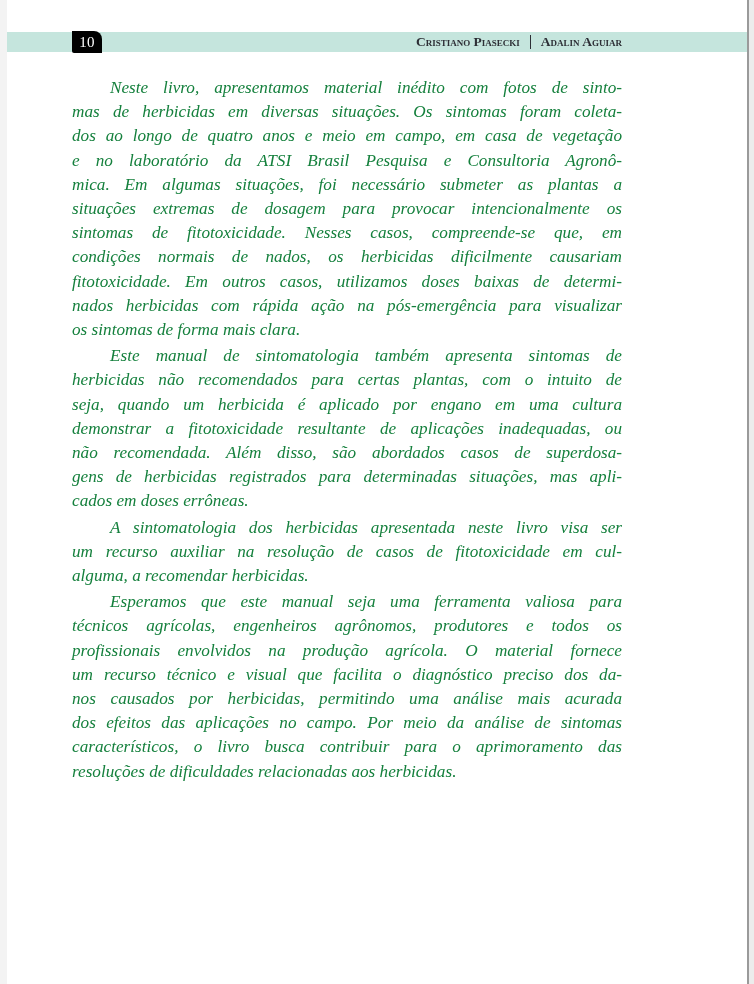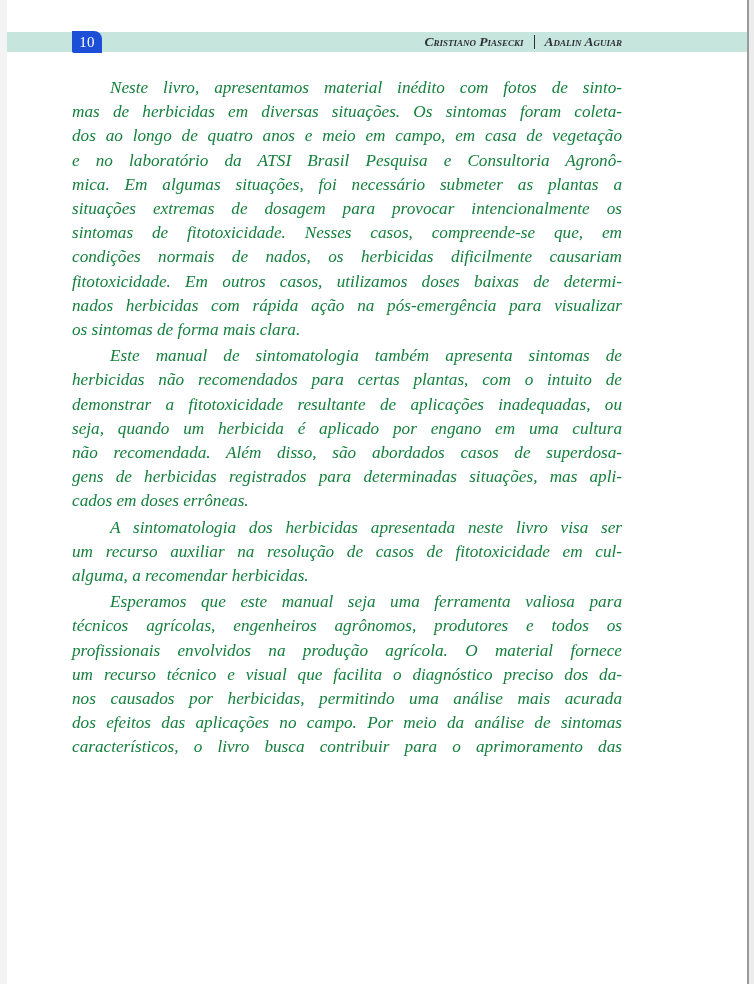--- a/index.html
+++ b/index.html
@@ -67,21 +67,20 @@
       top: 32px;
       height: 20px;
       line-height: 20px;
       font-size: 13.5px;
       font-weight: bold;
       color: #2d2f36;
       font-variant: small-caps;
       white-space: nowrap;
       display: flex;
       align-items: center;
-      font-style: italic;
     }
     .running-head .sep {
       display: inline-block;
       width: 1px;
       height: 14px;
       background: #2d2f36;
       margin: 0 10px;
     }
     .body-text {
       position: absolute;
@@ -116,21 +115,21 @@
     }
   </style>
 </head>
 <body>
 
 <div class="page"></div>
 <div class="right-edge"></div>
 <div class="right-strip"></div>
 
 <div class="header-band" style="background: rgb(197, 229, 221);"></div>
-<div class="page-number" style="background: #1d4ed8;">10</div>
+<div class="page-number" style="background: #000000;">10</div>
 <div class="running-head">
   <span>Cristiano Piasecki</span>
   <span class="sep"></span>
   <span>Adalin Aguiar</span>
 </div>
 
 <div class="body-text">
   <p>
       <span class="ln first">Neste livro, apresentamos material inédito com fotos de sinto-</span>
       <span class="ln">mas de herbicidas em diversas situações. Os sintomas foram coleta-</span>
@@ -140,33 +139,34 @@
       <span class="ln">situações extremas de dosagem para provocar intencionalmente os</span>
       <span class="ln">sintomas de fitotoxicidade. Nesses casos, compreende-se que, em</span>
       <span class="ln">condições normais de nados, os herbicidas dificilmente causariam</span>
       <span class="ln">fitotoxicidade. Em outros casos, utilizamos doses baixas de determi-</span>
       <span class="ln">nados herbicidas com rápida ação na pós-emergência para visualizar</span>
       <span class="ln last">os sintomas de forma mais clara.</span>
     </p>
   <p>
       <span class="ln first">Este manual de sintomatologia também apresenta sintomas de</span>
       <span class="ln">herbicidas não recomendados para certas plantas, com o intuito de</span>
+      <span class="ln">seja, quando um herbicida é aplicado por engano em uma cultura</span>
       <span class="ln">demonstrar a fitotoxicidade resultante de aplicações inadequadas, ou</span>
-      <span class="ln">seja, quando um herbicida é aplicado por engano em uma cultura</span>
       <span class="ln">não recomendada. Além disso, são abordados casos de superdosa-</span>
       <span class="ln">gens de herbicidas registrados para determinadas situações, mas apli-</span>
       <span class="ln last">cados em doses errôneas.</span>
     </p>
   <p>
       <span class="ln first">A sintomatologia dos herbicidas apresentada neste livro visa ser</span>
       <span class="ln">um recurso auxiliar na resolução de casos de fitotoxicidade em cul-</span>
       <span class="ln last">alguma, a recomendar herbicidas.</span>
     </p>
   <p>
       <span class="ln first">Esperamos que este manual seja uma ferramenta valiosa para</span>
       <span class="ln">técnicos agrícolas, engenheiros agrônomos, produtores e todos os</span>
       <span class="ln">profissionais envolvidos na produção agrícola. O material fornece</span>
       <span class="ln">um recurso técnico e visual que facilita o diagnóstico preciso dos da-</span>
       <span class="ln">nos causados por herbicidas, permitindo uma análise mais acurada</span>
       <span class="ln">dos efeitos das aplicações no campo. Por meio da análise de sintomas</span>
       <span class="ln">característicos, o livro busca contribuir para o aprimoramento das</span>
+      <span class="ln last">resoluções de dificuldades relacionadas aos herbicidas.</span>
     </p>
 </div>
 
 </body></html>

